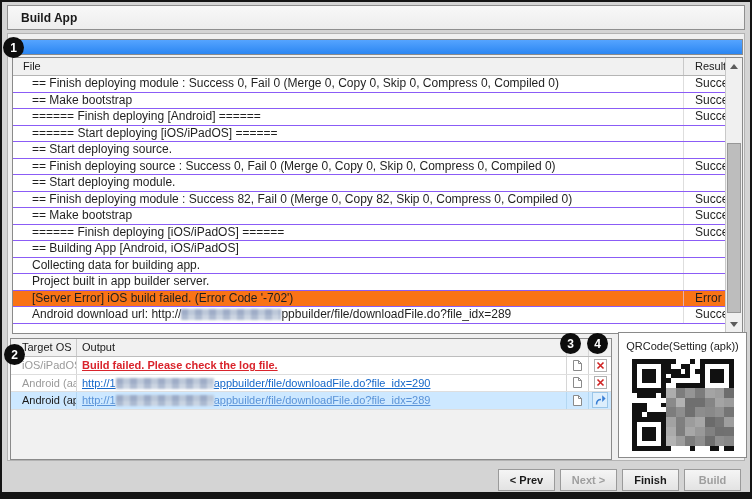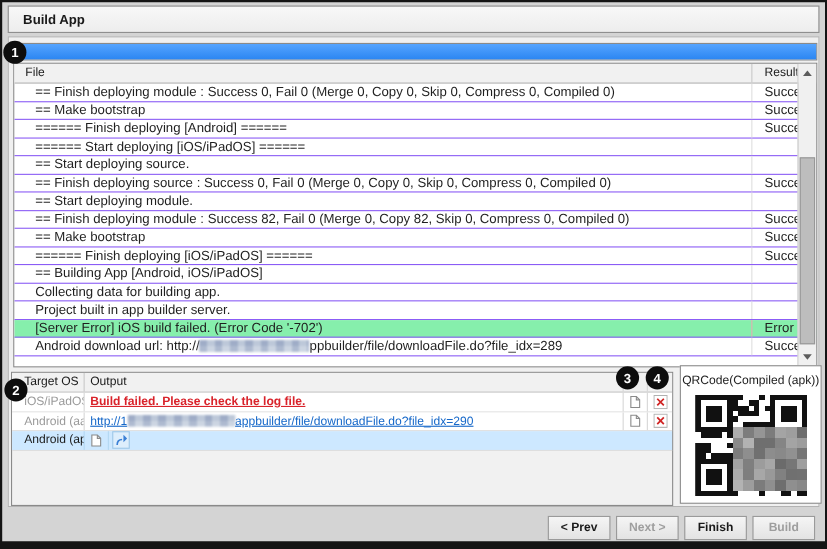--- a/index.html
+++ b/index.html
@@ -29,21 +29,21 @@
   .logtable { position:absolute; left:10px; top:55px; width:731px; height:277px;
               background:#fff; border:1px solid #8a8a8a; overflow:hidden; }
   .lt-head { display:flex; height:18px; background:#f1f1f1; border-bottom:1px solid #b5b5b5;
              font-size:11px; color:#1a1a1a;align-items:flex-end; }
   .lt-row { display:flex; height:16.5px; border-bottom:1px solid #8b5cf6; font-size:12px; color:#1f1f1f; }
   .lt-file { flex:1; border-right:1px solid #dedede; padding-left:19px; line-height:15.5px;
              white-space:nowrap; overflow:hidden; }
   .lt-head .lt-file { padding-left:10px; line-height:17px; border-right:1px solid #c9c9c9; }
   .lt-result { width:58px; padding-left:11px; line-height:15.5px; }
   .lt-head .lt-result { line-height:17px; }
-  .lt-row.error { background:#86efac; }
+  .lt-row.error { background:#f97316; }
   .lt-row.error .lt-file, .lt-row.error .lt-result { border-color:#e3b0b2; }
 
   
   .sbar { position:absolute; top:0; right:0; bottom:0; width:17px; background:#f0f0f0;
           border-left:1px solid #c8c8c8; }
   .sb-btn { position:absolute; left:0; width:16px; height:17px; background:#f0f0f0;
             display:flex; align-items:center; justify-content:center; }
   .sb-up { top:0; } .sb-down { bottom:0; }
   .tri-up { width:0; height:0; border-left:4px solid transparent; border-right:4px solid transparent;
             border-bottom:5px solid #5c5c5c; }
@@ -232,41 +232,42 @@
           <span class="icon-btn">
         <svg width="13" height="13" viewBox="0 0 13 13">
               <rect x="0.5" y="0.5" width="12" height="12" fill="#fff" stroke="#b0b0b0"></rect>
               <path d="M3.5 3.5 L9.5 9.5 M9.5 3.5 L3.5 9.5" stroke="#d02424" stroke-width="1.6"></path>
             </svg>
           </span>
       </div>
     </div>
     <div class="ot-row selected">
       <div class="ot-target">Android (apk)</div>
+      <div class="ot-output"><span class="link"><span>http://1</span><span class="redact" style="width:98px"></span><span>appbuilder/file/downloadFile.do?file_idx=289</span></span></div>
       <div class="ot-icon">
           <span class="icon-btn">
         <svg width="11" height="13" viewBox="0 0 11 13">
               <path d="M1.5 1.5 h5 l3 3 v7 h-8 z" fill="#fff" stroke="#8a8a8a"></path>
               <path d="M6.5 1.5 v3 h3" fill="none" stroke="#8a8a8a"></path>
             </svg>
           </span>
       </div>
       <div class="ot-icon">
           <span class="icon-btn open-btn">
         <svg width="11" height="11" viewBox="0 0 11 11">
               <path d="M1.5 9.5 Q1.5 4.5 6 4.5" fill="none" stroke="#3a7fd5" stroke-width="1.5"></path>
               <path d="M4.8 1.2 L9.6 1.2 L9.6 6.0 Z" fill="#3a7fd5" transform="rotate(45 7.2 3.6)"></path>
             </svg>
           </span>
       </div>
     </div>
   </div>
 
   <div class="qrpanel">
-    <div class="qr-label">QRCode(Compiled (apk))</div>
+    <div class="qr-label">QRCode(Setting (apk))</div>
     <div class="qr-wrap">
       <svg id="qr-svg" width="102" height="92" viewBox="0 0 21 19" preserveAspectRatio="none" style="shape-rendering:crispEdges">
           <rect x="0" y="0" width="21" height="19" fill="#fff"></rect>
           <rect x="7" y="0" width="1" height="1" fill="#111"></rect>
           <rect x="8" y="0" width="1" height="1" fill="#111"></rect>
           <rect x="12" y="0" width="1" height="1" fill="#111"></rect>
           <rect x="7" y="1" width="1" height="1" fill="#111"></rect>
           <rect x="10" y="1" width="1" height="1" fill="#111"></rect>
           <rect x="11" y="1" width="1" height="1" fill="#111"></rect>
           <rect x="7" y="2" width="1" height="1" fill="#111"></rect>

